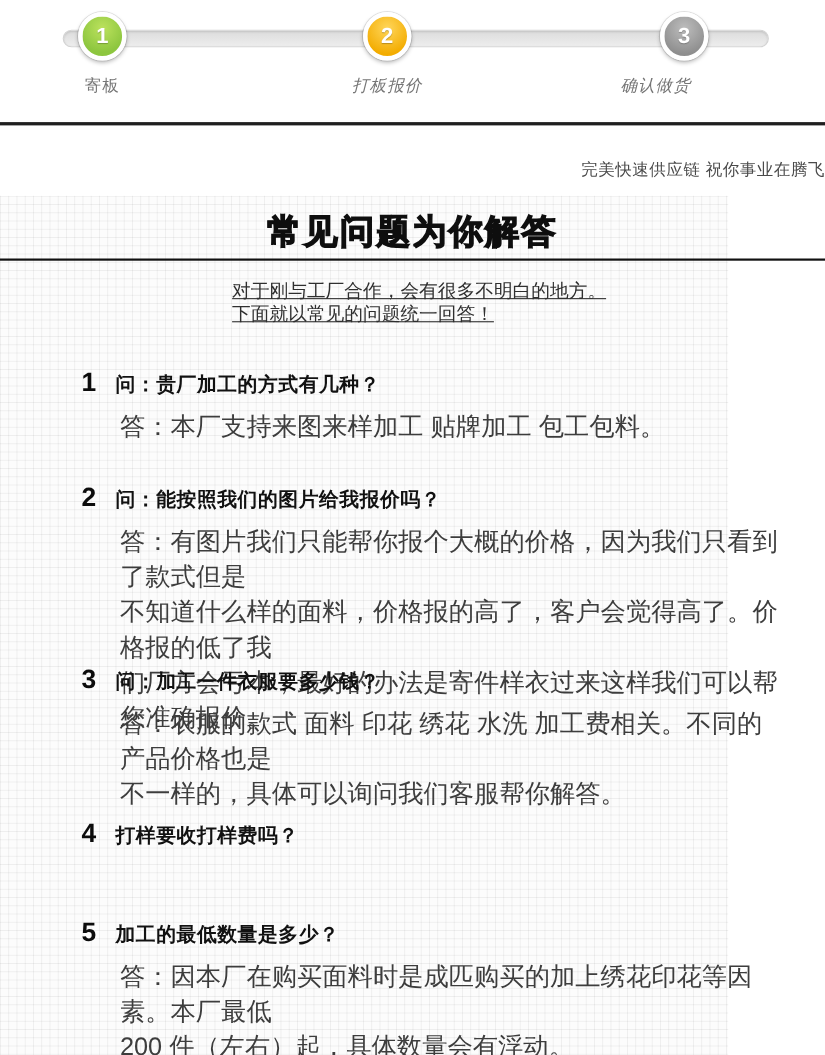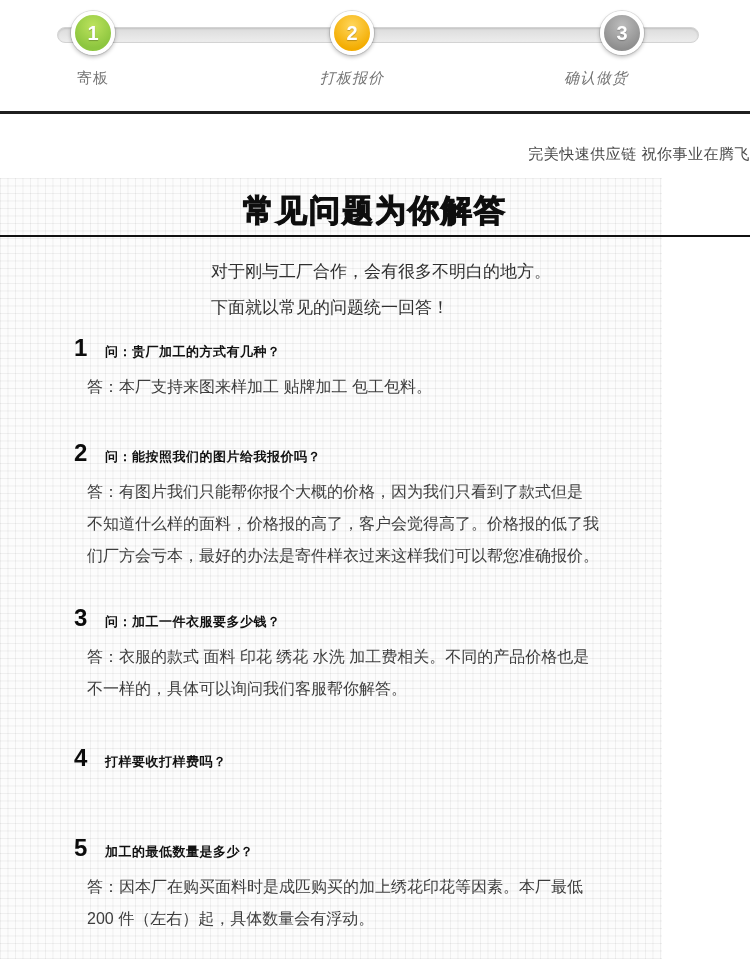--- a/index.html
+++ b/index.html
@@ -59,35 +59,36 @@
     background-size:7.5px 7.5px;
   }
   .faq-title{
     position:absolute;top:12px;left:0;width:750px;text-align:center;
     font-size:31px;font-weight:bold;color:#0e0e0e;letter-spacing:2px;
     -webkit-text-stroke:1.2px #0e0e0e;
   }
   .title-underline{position:absolute;top:57px;left:0;width:750px;height:2px;background:#111;}
   .faq-intro{
     position:absolute;top:76px;left:211px;
-    font-size:17px;line-height:36px;color:#2f2f2f;
+    font-size:17px;line-height:21px;color:#2f2f2f;
     white-space:pre-line;
+    text-decoration:underline;
   }
   .faq-item{position:absolute;left:74px;width:640px;}
   .faq-item.i1{top:156px;}
   .faq-item.i2{top:261px;}
   .faq-item.i3{top:426px;}
   .faq-item.i4{top:566px;}
   .faq-item.i5{top:656px;}
   .faq-q-row{display:flex;align-items:baseline;}
   .faq-num{flex:none;width:31px;font-size:24px;font-weight:bold;color:#0c0c0c;}
-  .faq-q{font-size:13px;font-weight:bold;color:#111;letter-spacing:0.5px;font-family:Liberation Mono, monospace;}
+  .faq-q{font-size:18px;font-weight:bold;color:#111;letter-spacing:0.5px;font-family:Liberation Mono, monospace;}
   .faq-a{
-    margin-left:13px;margin-top:9px;
-    font-size:16px;line-height:32px;color:#3d3d3d;
+    margin-left:35px;margin-top:9px;
+    font-size:23px;line-height:32px;color:#3d3d3d;
     white-space:pre-line;
   }
 </style>
 </head>
 <body>
 
 <div class="page">
 
   <div class="steps">
     <div class="steps-track"></div>

